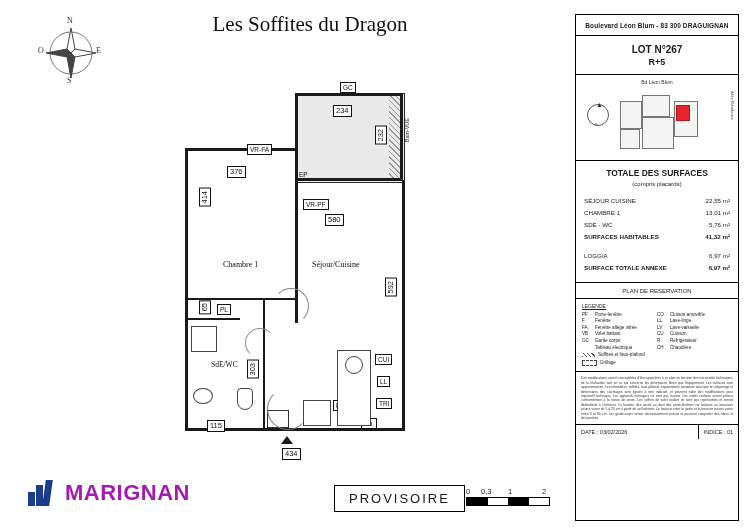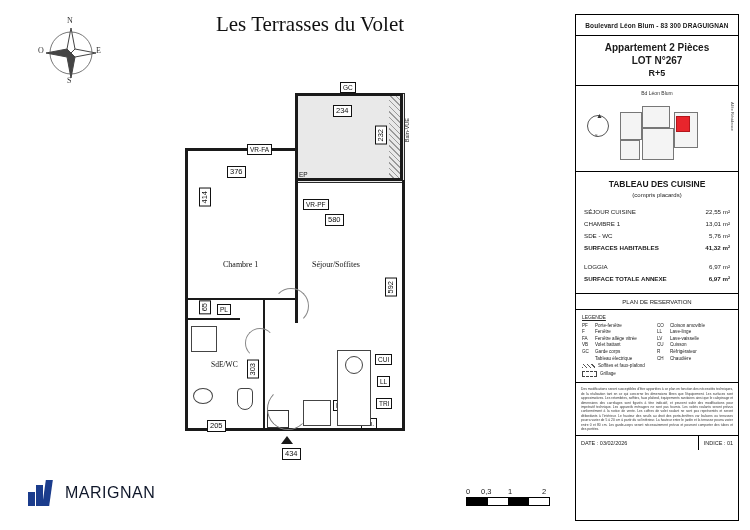--- a/index.html
+++ b/index.html
@@ -74,21 +74,21 @@
   .rp-foot div{padding:4px 5px;}
   .rp-foot .d{flex:1;border-right:1px solid #000;}
 
   
   .logo{position:absolute;left:28px;top:480px;display:flex;align-items:center;}
   .logo .mark{width:30px;height:26px;position:relative;margin-right:7px;}
   .logo .mark i{position:absolute;bottom:0;width:7px;background:#1b3c8c;display:block;}
   .logo .mark i:nth-child(1){left:0;height:14px;}
   .logo .mark i:nth-child(2){left:8px;height:21px;}
   .logo .mark i:nth-child(3){left:16px;height:26px;transform:skewX(-8deg);}
-  .logo .txt{font-size:16px;font-weight:normal;color:#0f172a;letter-spacing:.5px;font-family:"Liberation Sans",sans-serif;}
+  .logo .txt{font-size:22px;font-weight:bold;color:#a21caf;letter-spacing:.5px;font-family:"Liberation Sans",sans-serif;}
 
   .prov{position:absolute;left:334px;top:485px;border:1px solid #000;padding:5px 14px;font-size:13px;letter-spacing:2px;}
 
   .scale{position:absolute;left:466px;top:487px;width:90px;}
   .scale .sbar{display:flex;height:7px;border:1px solid #000;width:82px;}
   .scale .sbar div{flex:1;border-right:1px solid #000;}
   .scale .sbar div:last-child{border-right:none;}
   .scale .sbar div.f{background:#000;}
   .scale .nums{position:relative;height:10px;font-size:7.5px;}
   .scale .nums span{position:absolute;top:0;}
@@ -107,21 +107,21 @@
   .door-arc{position:absolute;border:1px solid #555;border-radius:50%;}
   .fixture{position:absolute;border:1px solid #444;box-sizing:border-box;background:#fff;}
   .circ{position:absolute;border:1px solid #444;border-radius:50%;background:#fff;}
   .arrow-ent{position:absolute;width:0;height:0;border-left:6px solid transparent;border-right:6px solid transparent;border-bottom:8px solid #1a1a1a;}
 </style>
 </head>
 <body>
 
 <div class="page">
 
-  <div class="main-title">Les Terrasses du Volet</div>
+  <div class="main-title">Les Soffites du Dragon</div>
 
   <div class="compass">
     <svg width="70" height="70" viewBox="0 0 70 70">
       <circle cx="35" cy="35" r="21" fill="none" stroke="#777" stroke-width="1"></circle>
       <polygon points="35,10 39,31 35,35 31,31" fill="#ffffff" stroke="#444" stroke-width="1"></polygon>
       <polygon points="35,60 39,39 35,35 31,39" fill="#444" stroke="#444" stroke-width="1"></polygon>
       <polygon points="10,35 31,31 35,35 31,39" fill="#444" stroke="#444" stroke-width="1"></polygon>
       <polygon points="60,35 39,31 35,35 39,39" fill="#ffffff" stroke="#444" stroke-width="1"></polygon>
     </svg>
     <span class="lbl n">N</span>
@@ -150,60 +150,59 @@
     <div class="wall" style="left:78px;top:212px;width:2px;height:131px;"></div>
 
     <div class="wall" style="left:3px;top:230px;width:52px;height:2px;"></div>
 
     <div class="dim v" style="left:14px;top:100px;">414</div>
     <div class="dim" style="left:42px;top:78px;">376</div>
     <div class="dim" style="left:148px;top:17px;">234</div>
     <div class="dim v" style="left:190px;top:38px;">232</div>
     <div class="dim" style="left:140px;top:126px;">580</div>
     <div class="dim v" style="left:200px;top:190px;">592</div>
-    <div class="dim" style="left:22px;top:332px;">205</div>
+    <div class="dim" style="left:22px;top:332px;">115</div>
     <div class="dim v" style="left:62px;top:272px;">303</div>
     <div class="dim v" style="left:14px;top:212px;">65</div>
     <div class="dim" style="left:97px;top:360px;">434</div>
     <div class="arrow-ent" style="left:96px;top:348px;"></div>
 
     <div class="tag" style="left:155px;top:-6px;">GC</div>
     <div class="tag" style="left:62px;top:56px;">VR-FA</div>
     <div class="tag" style="left:118px;top:111px;">VR-PF</div>
     <div class="plain" style="left:114px;top:83px;">EP</div>
     <div class="tag" style="left:32px;top:216px;">PL</div>
     <div class="tag" style="left:190px;top:266px;">CUI</div>
     <div class="tag" style="left:192px;top:288px;">LL</div>
     <div class="tag" style="left:191px;top:310px;">TRI</div>
     <div class="tag" style="left:148px;top:312px;">REF</div>
     <div class="tag" style="left:176px;top:330px;">Ch.</div>
     <div class="plain" style="left:219px;top:30px;writing-mode:vertical-rl;transform:rotate(180deg);font-size:5.5px;">Bain-VUE</div>
 
     <div class="room-lbl" style="left:38px;top:172px;">Chambre 1</div>
-    <div class="room-lbl" style="left:127px;top:172px;">Séjour/Soffites</div>
+    <div class="room-lbl" style="left:127px;top:172px;">Séjour/Cuisine</div>
     <div class="room-lbl" style="left:26px;top:272px;font-size:7.5px;">SdE/WC</div>
 
     <div class="fixture" style="left:6px;top:238px;width:26px;height:26px;"></div>
     <div class="circ" style="left:8px;top:300px;width:18px;height:14px;"></div>
     <div class="fixture" style="left:52px;top:300px;width:16px;height:22px;border-radius:4px 4px 8px 8px;"></div>
     <div class="fixture" style="left:152px;top:262px;width:34px;height:76px;"></div>
     <div class="circ" style="left:160px;top:268px;width:16px;height:16px;"></div>
     <div class="fixture" style="left:118px;top:312px;width:28px;height:26px;"></div>
     <div class="thin" style="left:82px;top:322px;width:22px;height:18px;"></div>
     <div class="door-arc" style="left:82px;top:300px;width:40px;height:40px;border-color:#777;border-right-color:transparent;border-top-color:transparent;"></div>
     <div class="door-arc" style="left:88px;top:200px;width:34px;height:34px;border-color:#888;border-left-color:transparent;border-bottom-color:transparent;"></div>
     <div class="door-arc" style="left:60px;top:240px;width:28px;height:28px;border-color:#888;border-right-color:transparent;border-bottom-color:transparent;"></div>
   </div>
 
   <div class="rpanel">
 
     <div class="rp-sec rp-addr">Boulevard Léon Blum - 83 300 DRAGUIGNAN</div>
 
     <div class="rp-sec rp-lot">
-      <div class="l1">Appartement 2 Pièces</div>
       <div class="l2">LOT N°267</div>
       <div class="l3">R+5</div>
     </div>
 
     <div class="rp-sec miniplan">
       <div class="mp-title">Bd Léon Blum</div>
       <div class="mp-compass">
         <div class="c"></div>
         <div class="arrow">▲</div>
         <div class="lab" style="left:11px;top:21px;">S</div>
@@ -212,21 +211,21 @@
         <div class="mp-blk" style="left:4px;top:10px;width:20px;height:26px;"></div>
         <div class="mp-blk" style="left:4px;top:38px;width:18px;height:18px;"></div>
         <div class="mp-blk" style="left:26px;top:4px;width:26px;height:20px;"></div>
         <div class="mp-blk" style="left:26px;top:26px;width:30px;height:30px;"></div>
         <div class="mp-blk" style="left:58px;top:10px;width:22px;height:34px;"></div>
         <div class="mp-hl" style="left:60px;top:14px;width:12px;height:14px;"></div>
       </div>
       <div class="mp-side">Allée Résidence</div>
     </div>
 
-    <div class="rp-tab-h">TABLEAU DES CUISINE</div>
+    <div class="rp-tab-h">TOTALE DES SURFACES</div>
     <div class="rp-tab-sub">(compris placards)</div>
     <div class="rp-sec surf-table">
       <div class="surf-row">
           <span>SÉJOUR CUISINE</span>
           <span>22,55 m²</span>
         </div>
       <div class="surf-row">
           <span>CHAMBRE 1</span>
           <span>13,01 m²</span>
         </div>
@@ -327,20 +326,21 @@
 
   <div class="logo">
     <span class="mark">
         <i></i>
         <i></i>
         <i></i>
       </span>
     <span class="txt">MARIGNAN</span>
   </div>
 
+  <div class="prov">PROVISOIRE</div>
 
   <div class="scale">
     <div class="nums">
       <span style="left:0px">0</span>
       <span style="left:15px">0,3</span>
       <span style="left:42px">1</span>
       <span style="left:76px">2</span>
     </div>
     <div class="sbar">
       <div class="f"></div>

